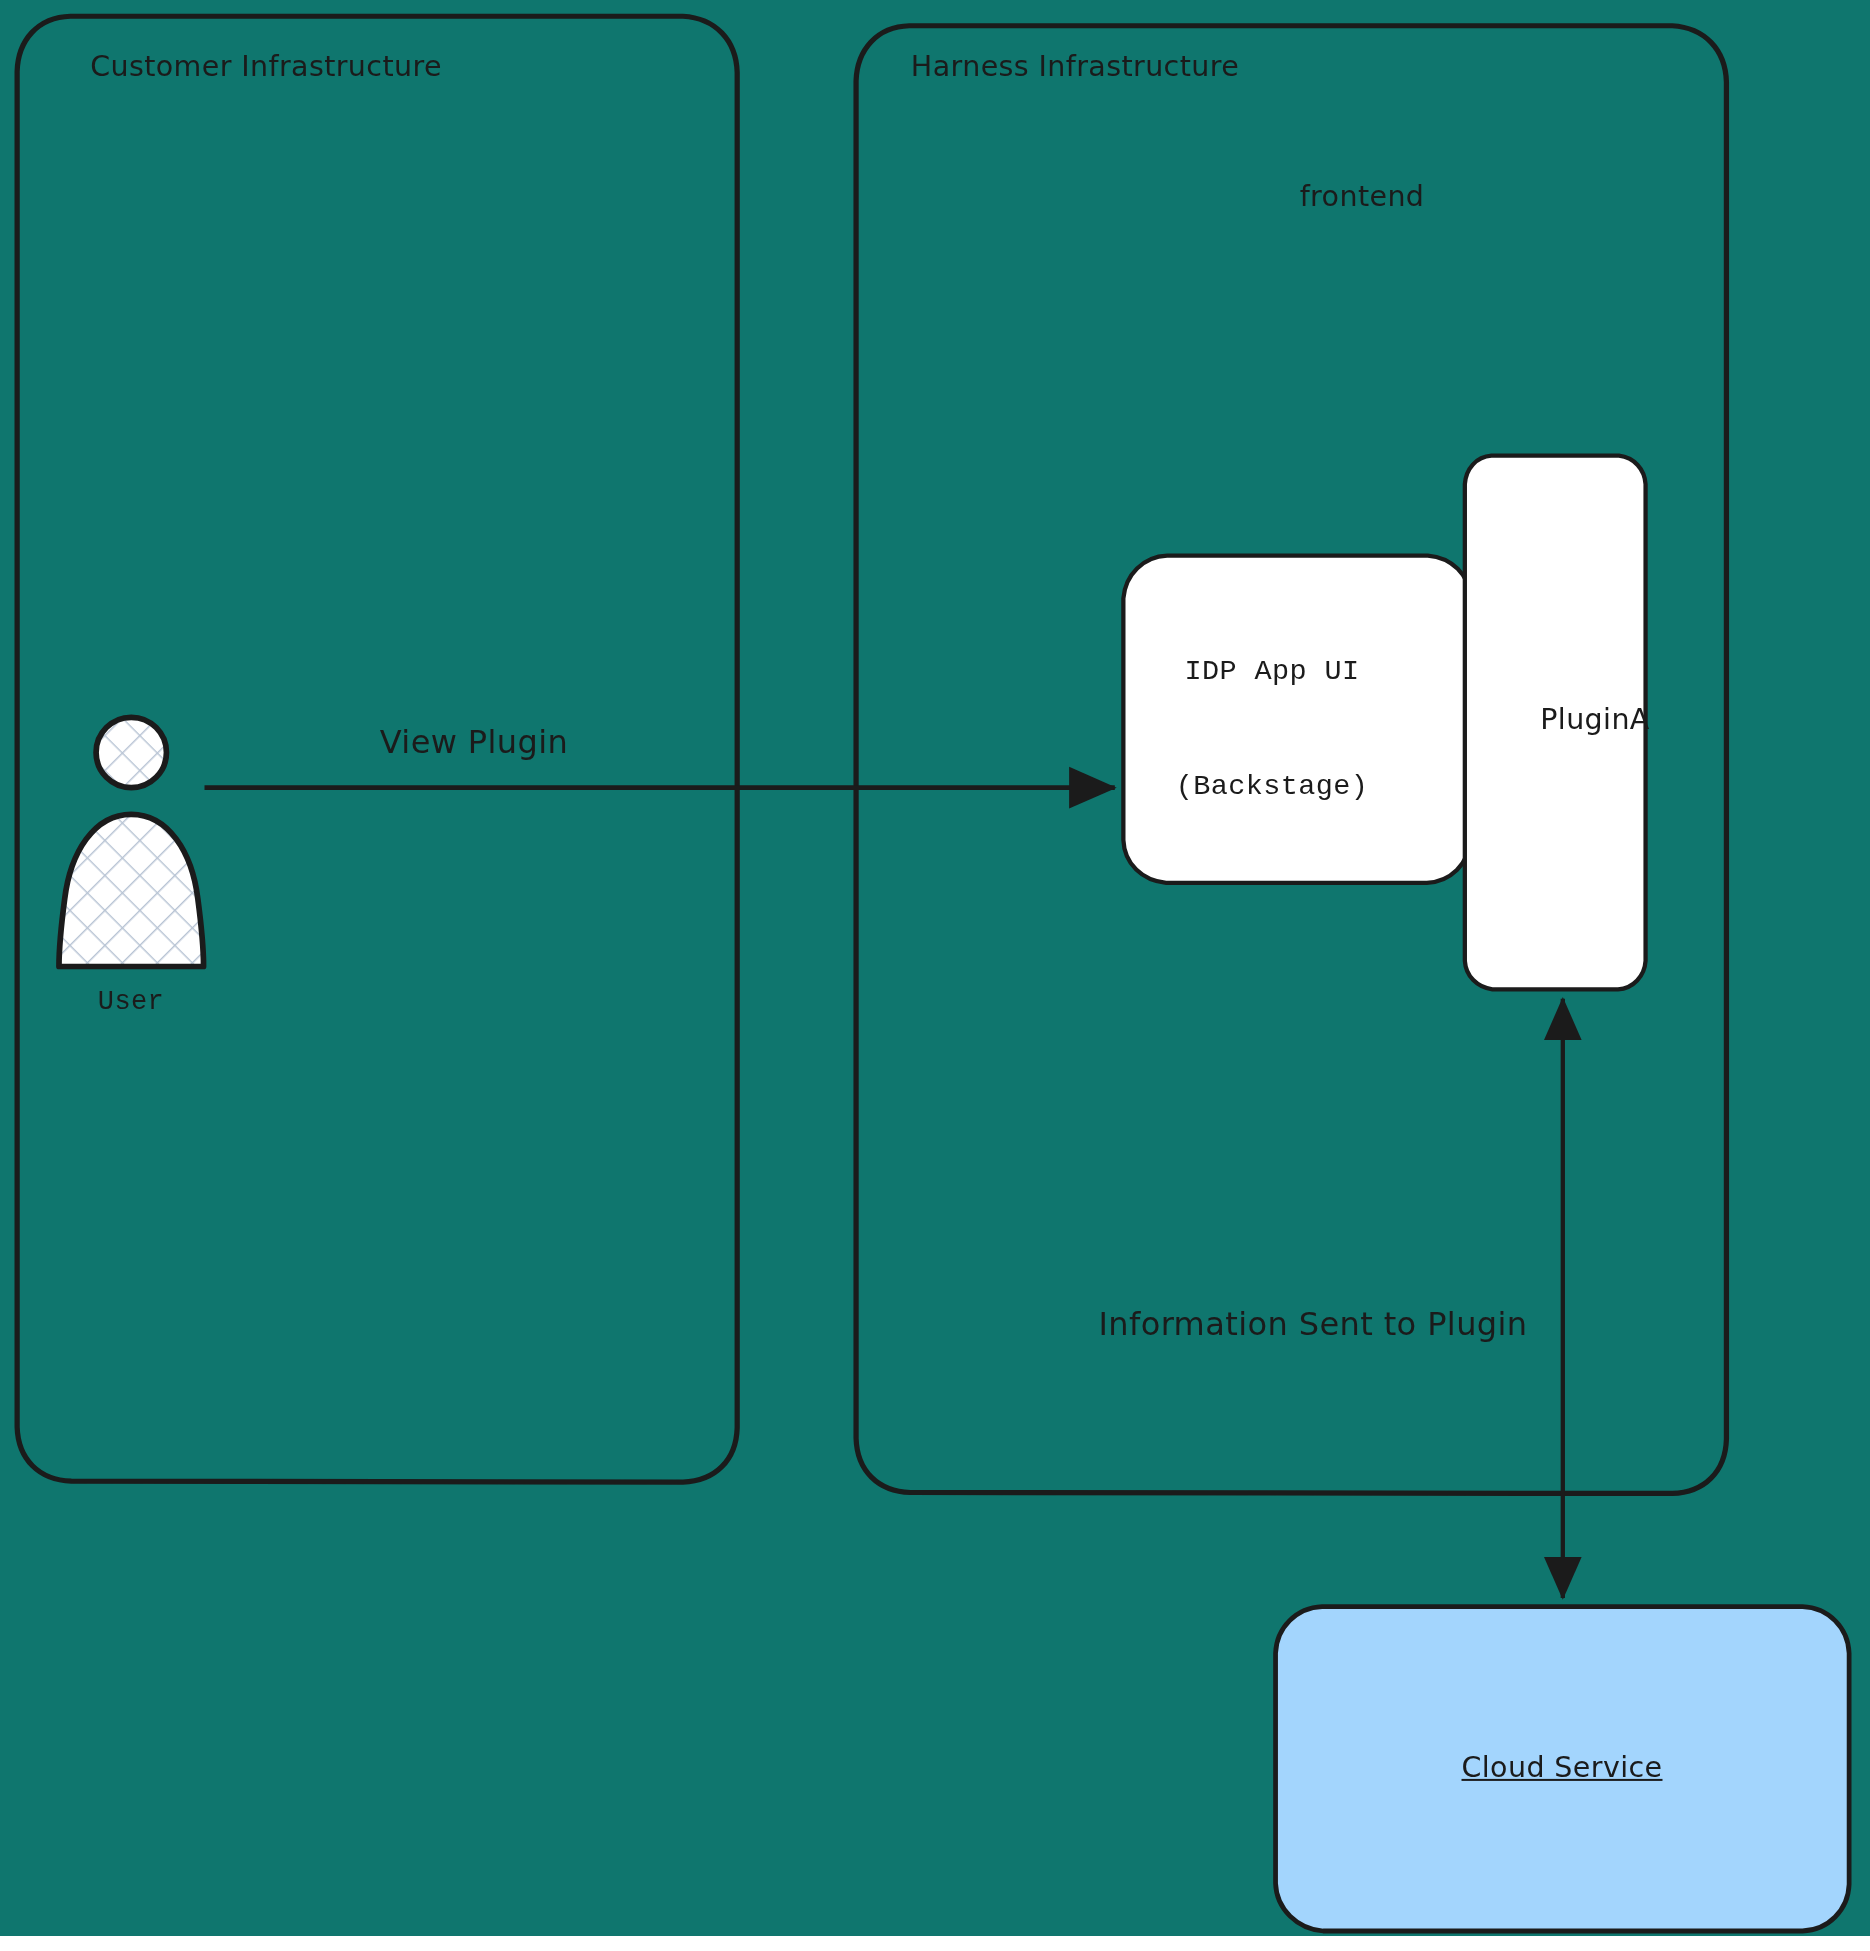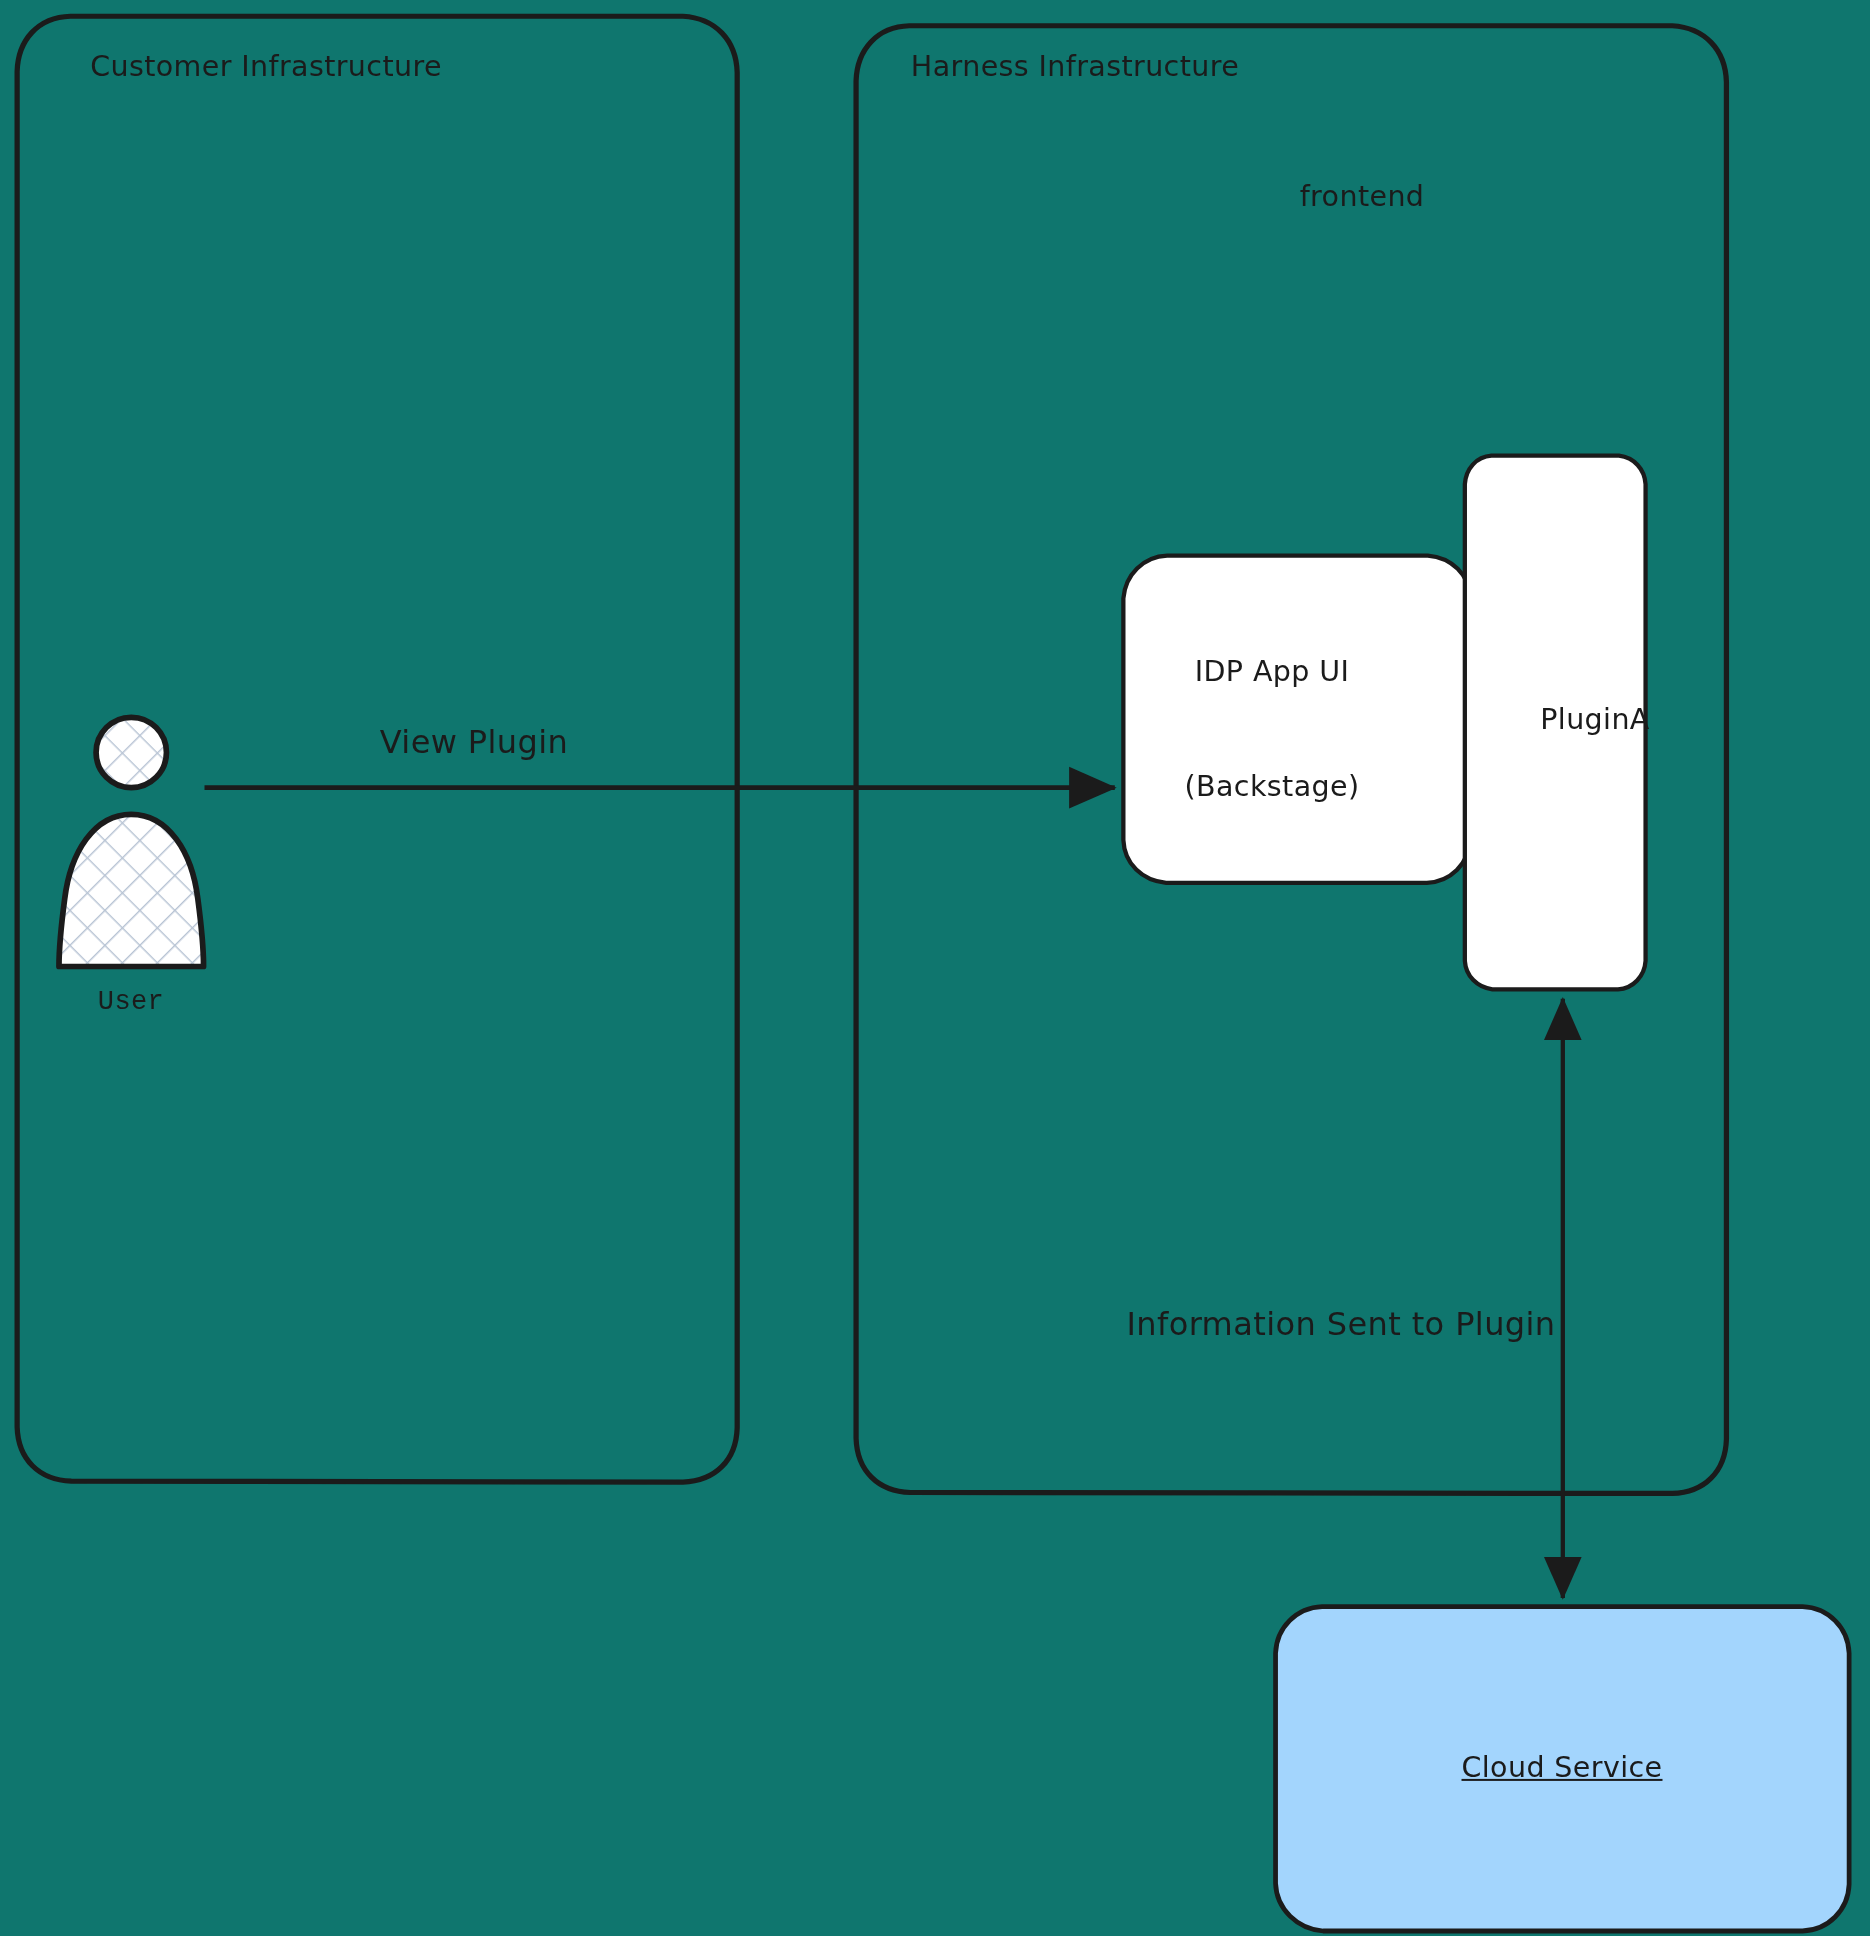--- a/index.html
+++ b/index.html
@@ -167,27 +167,27 @@
   <div class="lbl group-title lbl-center" style="left:266px; top:67px;">Customer Infrastructure</div>
 
   <div class="lbl group-title lbl-center" style="left:1075px; top:67px;">Harness Infrastructure</div>
 
   <div class="lbl group-title lbl-center" style="left:1362px; top:197px;">frontend</div>
 
   <div class="lbl edge-label lbl-center" style="left:474px; top:742px;">View Plugin</div>
 
   <div class="lbl actor-label lbl-center" style="left:131px; top:1002px;">User</div>
 
-  <div class="lbl node-title lbl-center" style="left:1272px; top:730px;">
+  <div class="lbl node-title lbl-center" style="left:1272px; top:730px;font-family:Liberation Mono, monospace;">
     <div>IDP App UI</div>
     <div>(Backstage)</div>
   </div>
 
   <div class="lbl node-title lbl-center" style="left:1555px; top:720px;margin-left:40px;">PluginA</div>
 
-  <div class="lbl edge-label lbl-center" style="left:1313px; top:1324px; text-align:left;margin-left:28px;">
+  <div class="lbl edge-label lbl-center" style="left:1313px; top:1324px; text-align:left;">
     <div>Information Sent to Plugin</div>
   </div>
 
   <div class="lbl cloud-label lbl-center" style="left:1562px; top:1768px;text-decoration:underline;">Cloud Service</div>
 
 </div>
 
 
 </body></html>

